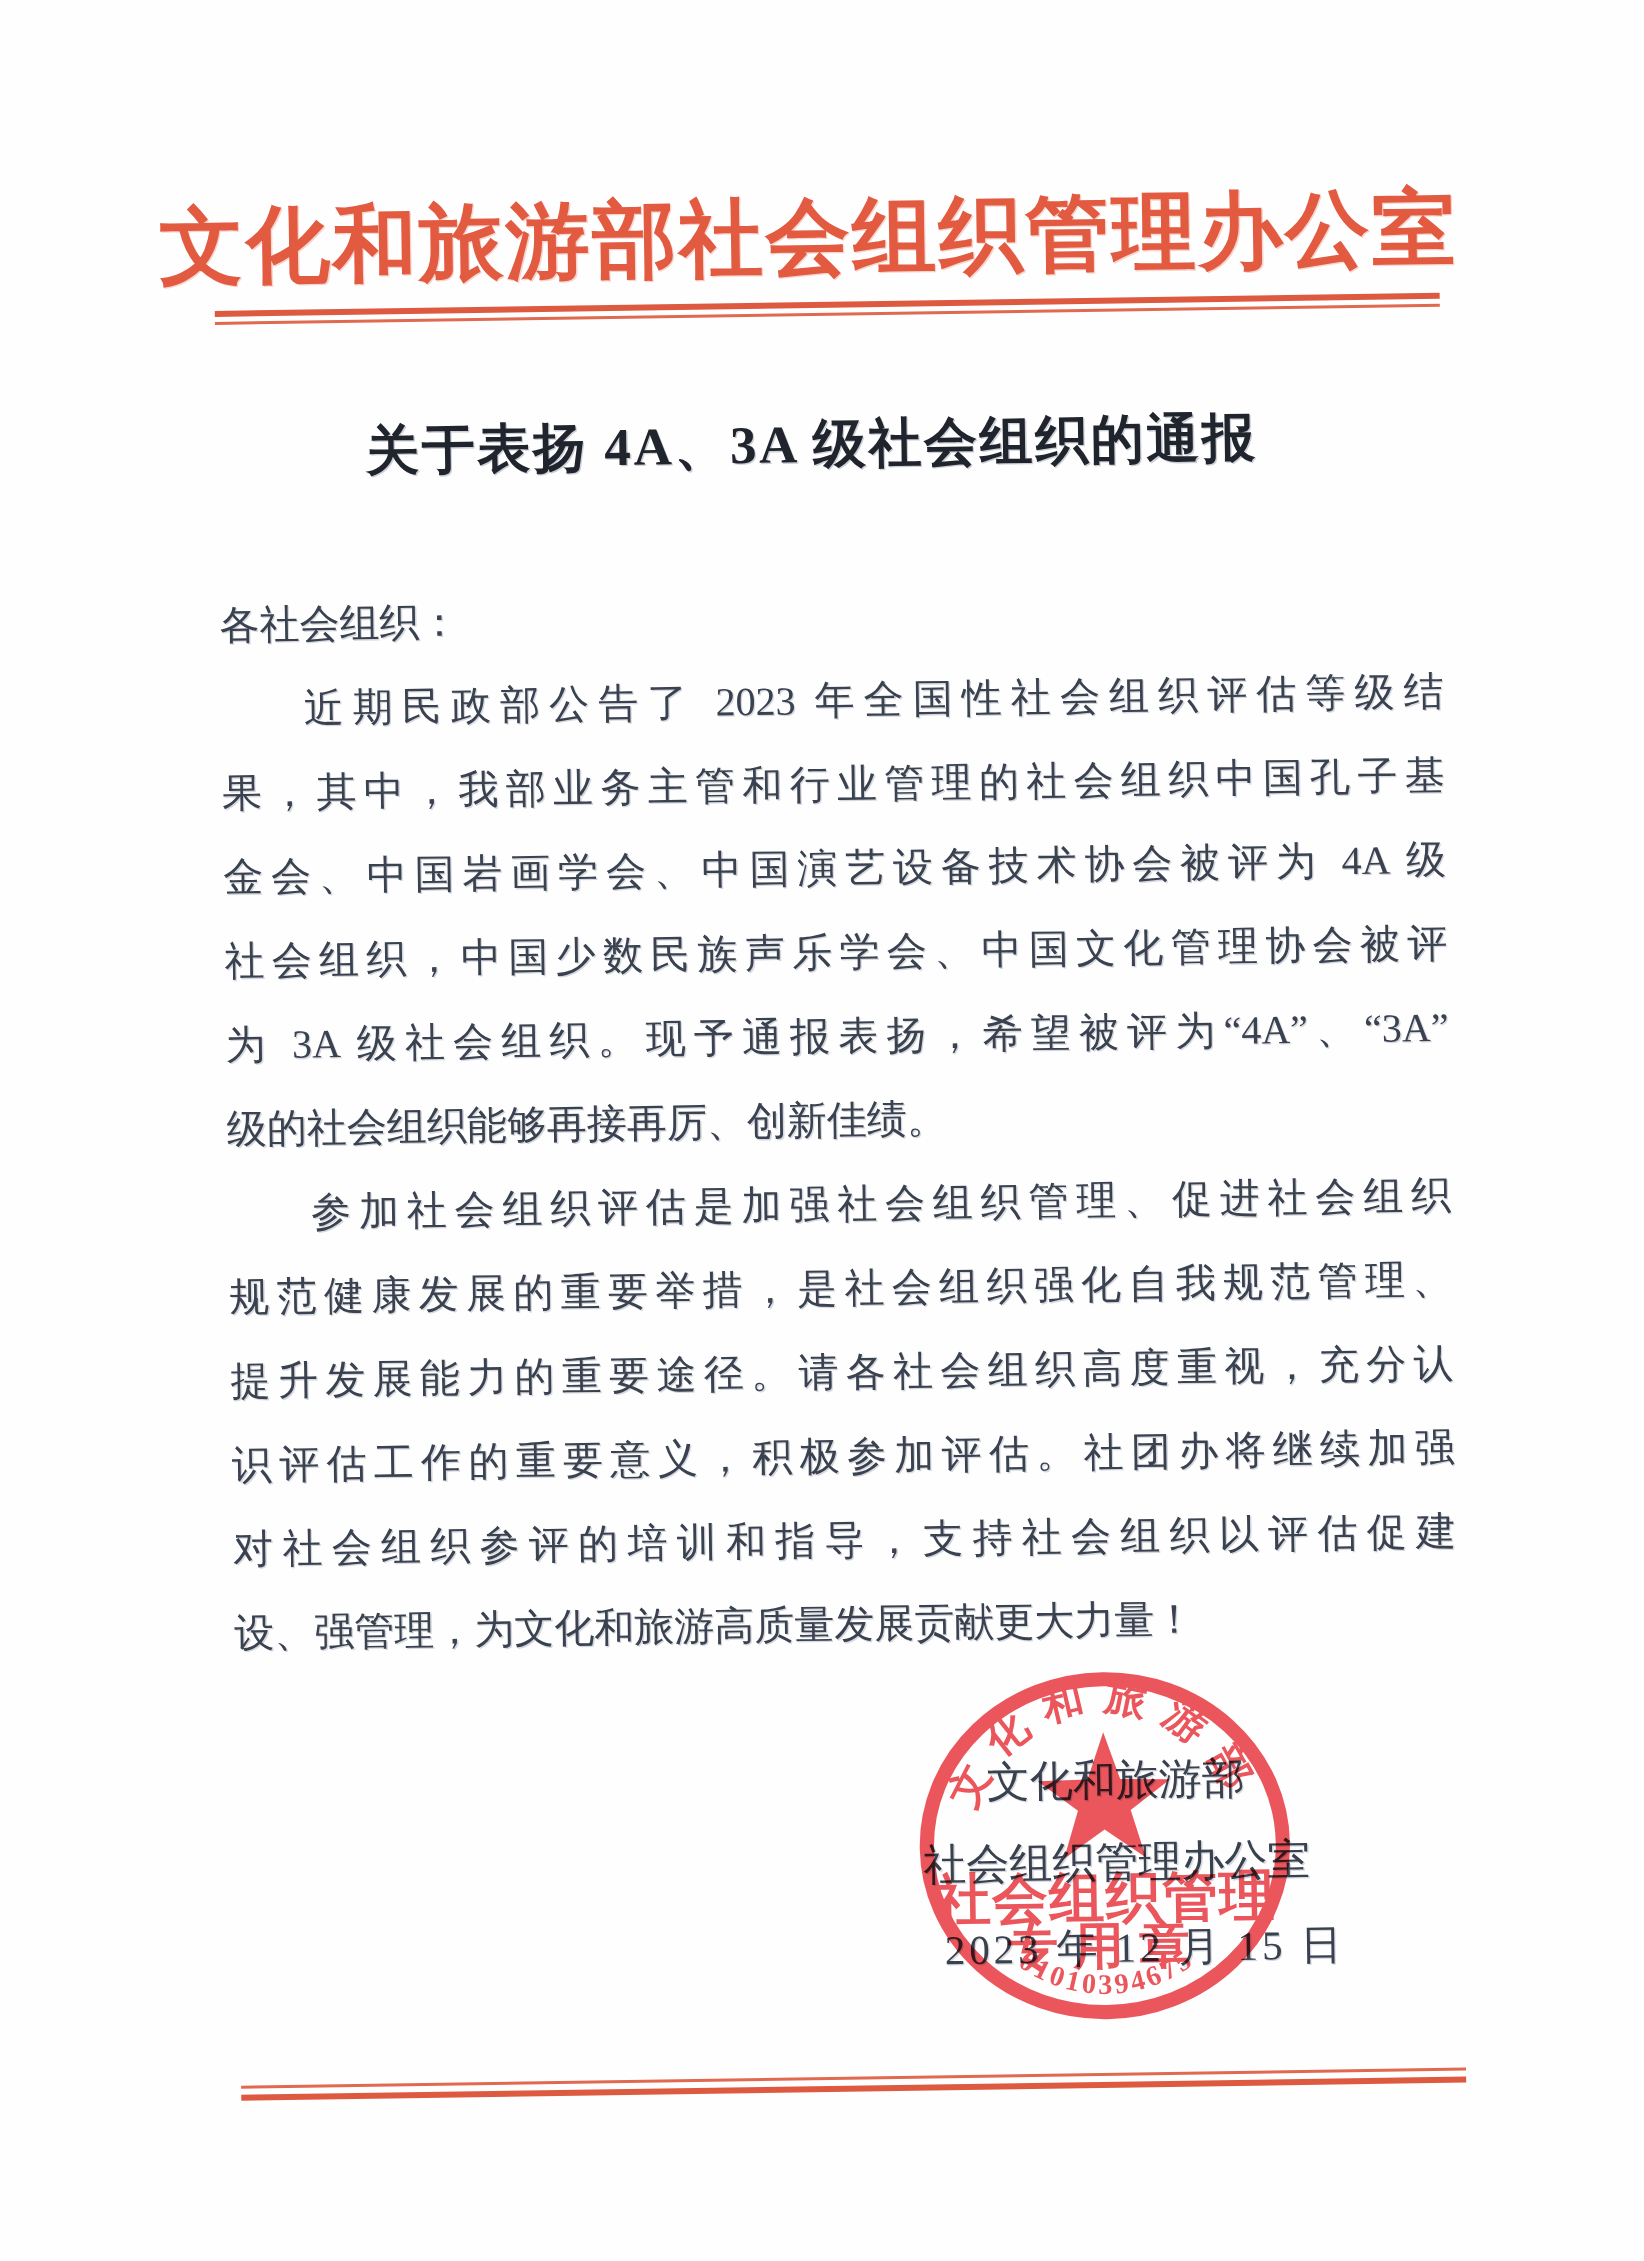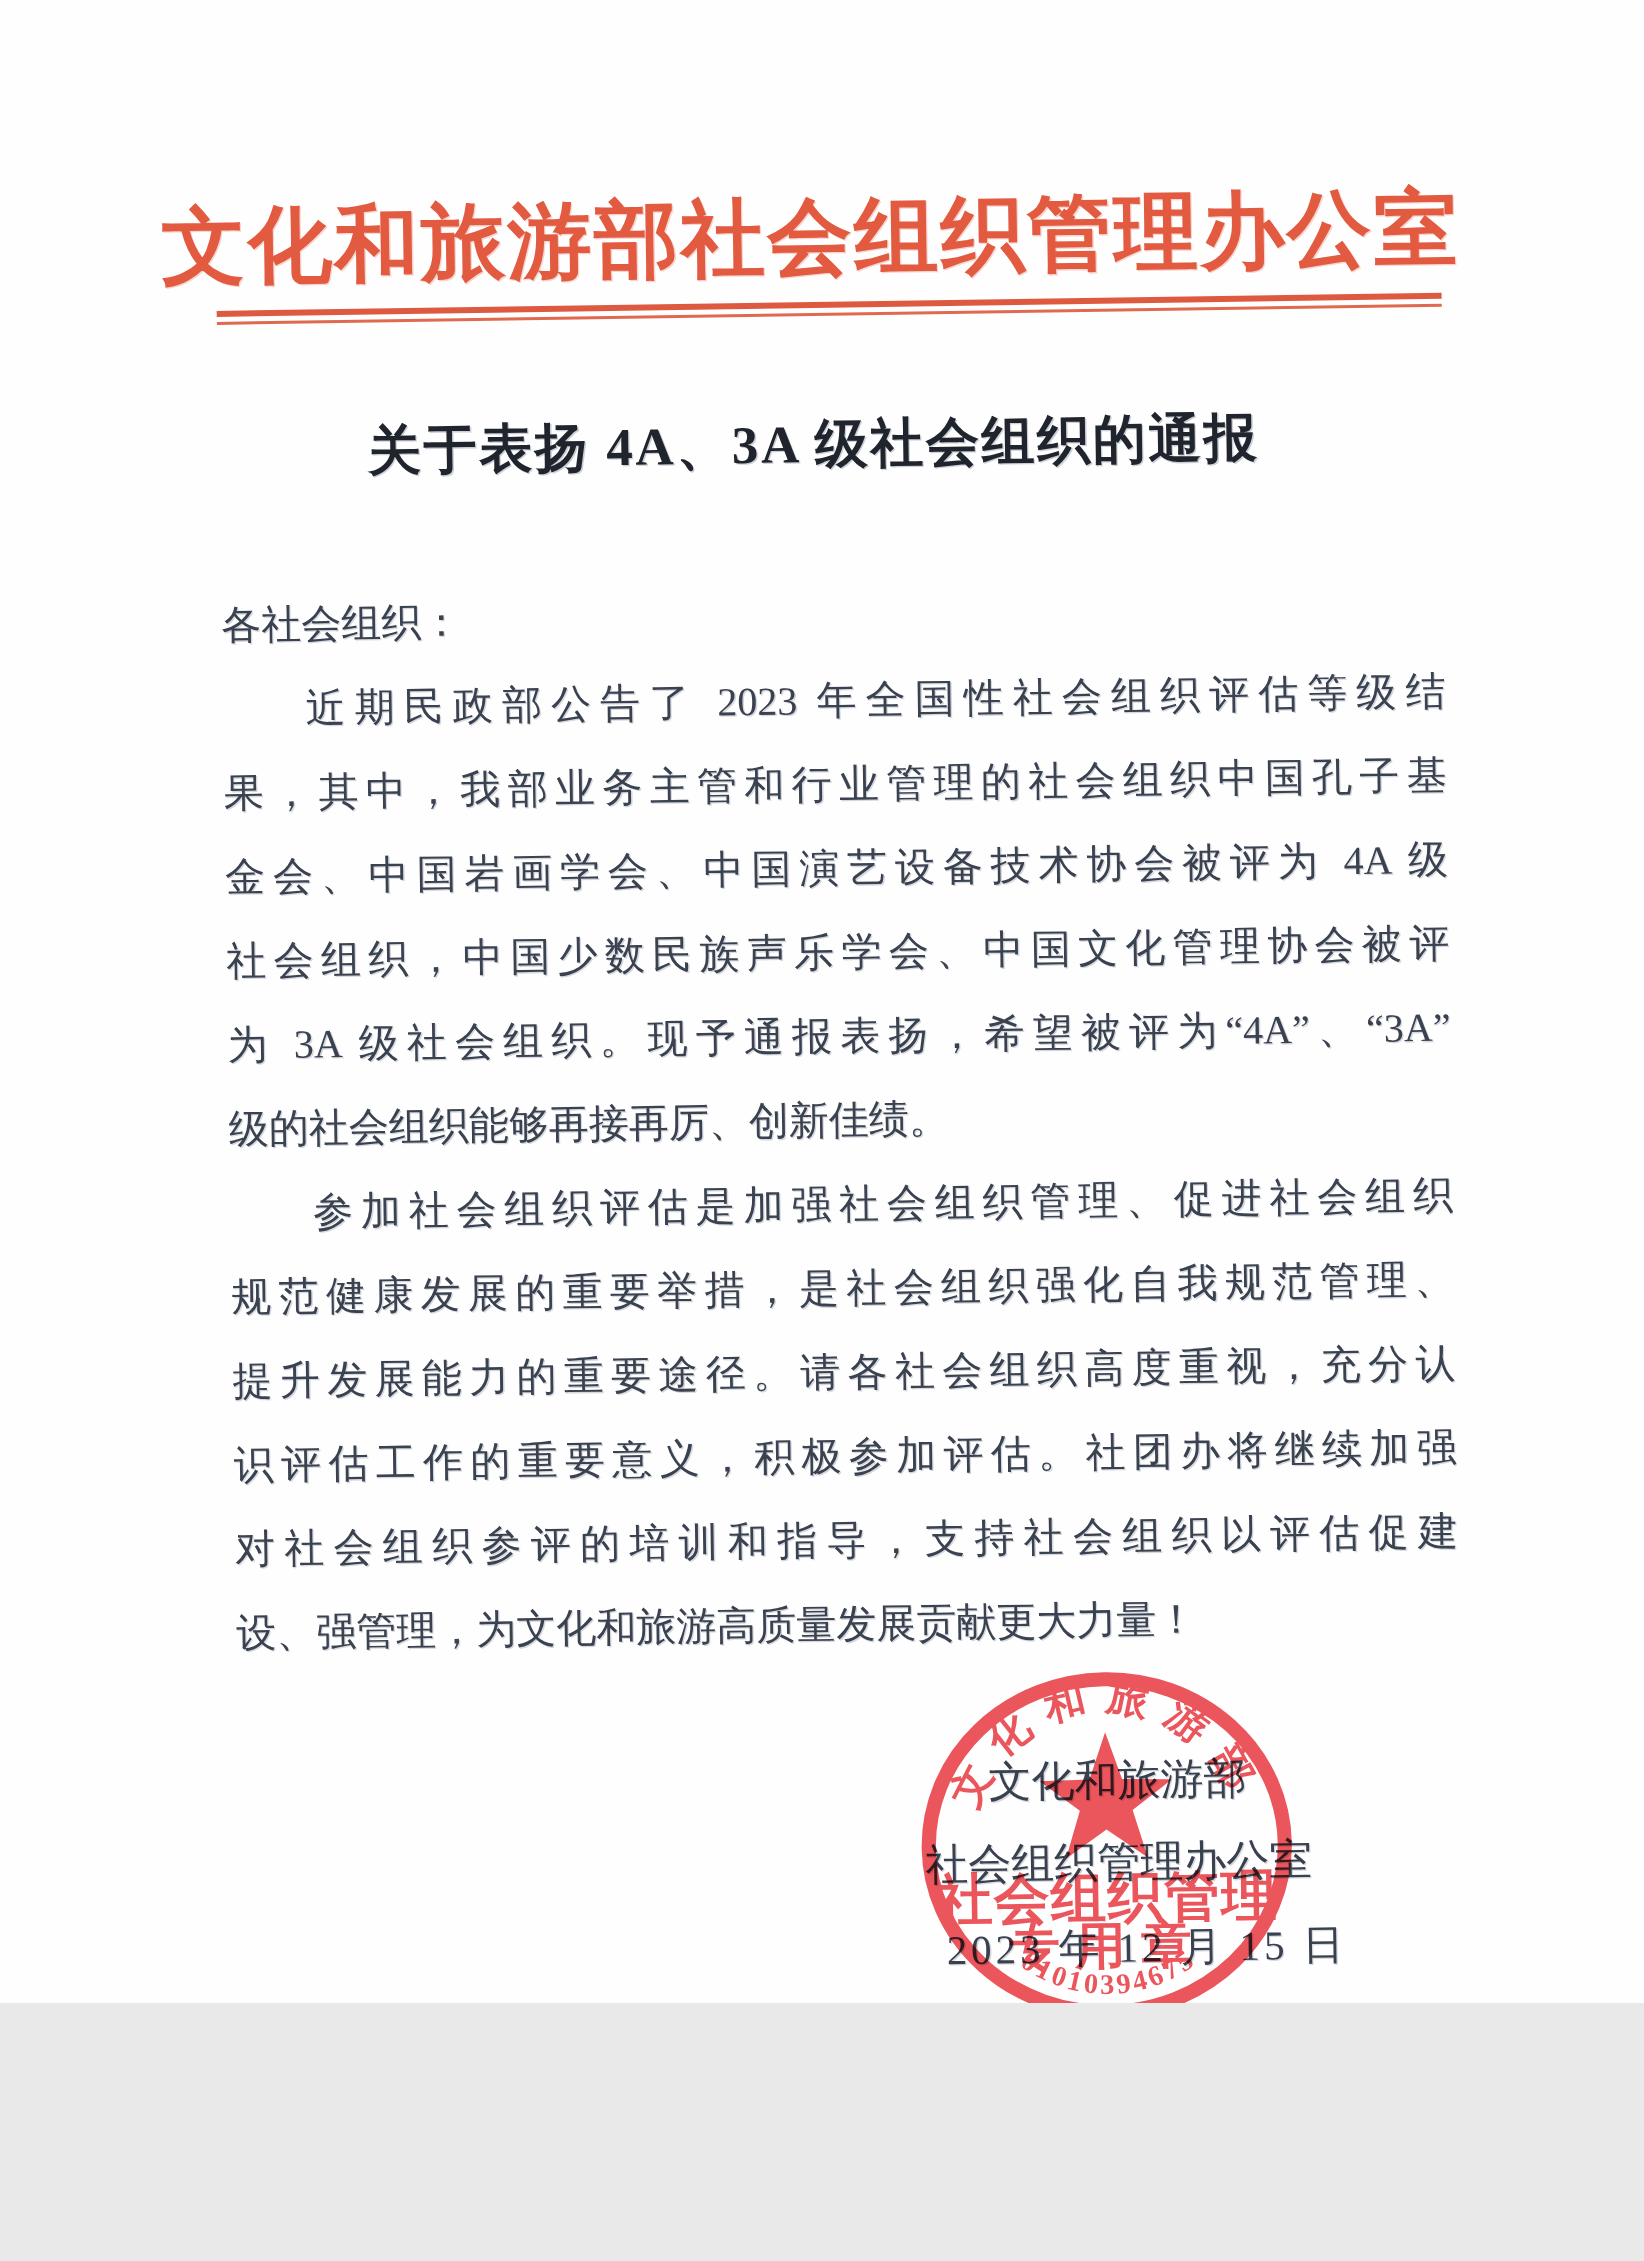--- a/index.html
+++ b/index.html
@@ -1,18 +1,18 @@
 <!DOCTYPE html>
 <html style="font-size:10.3px"><head>
 <meta charset="utf-8">
 <style>
   html,body{margin:0;padding:0;background:#e9e9e9;}
   .page{
     position:relative;
-    width:1644px;height:2003px;
+    width:1644px;height:2261px;
     background:#fefefe;
     overflow:hidden;
     font-family:"Liberation Serif","DejaVu Serif",serif;
   }
   .tilt{
     position:absolute;inset:0;
     transform:rotate(-0.85deg);
     transform-origin:50% 50%;
   }
   

